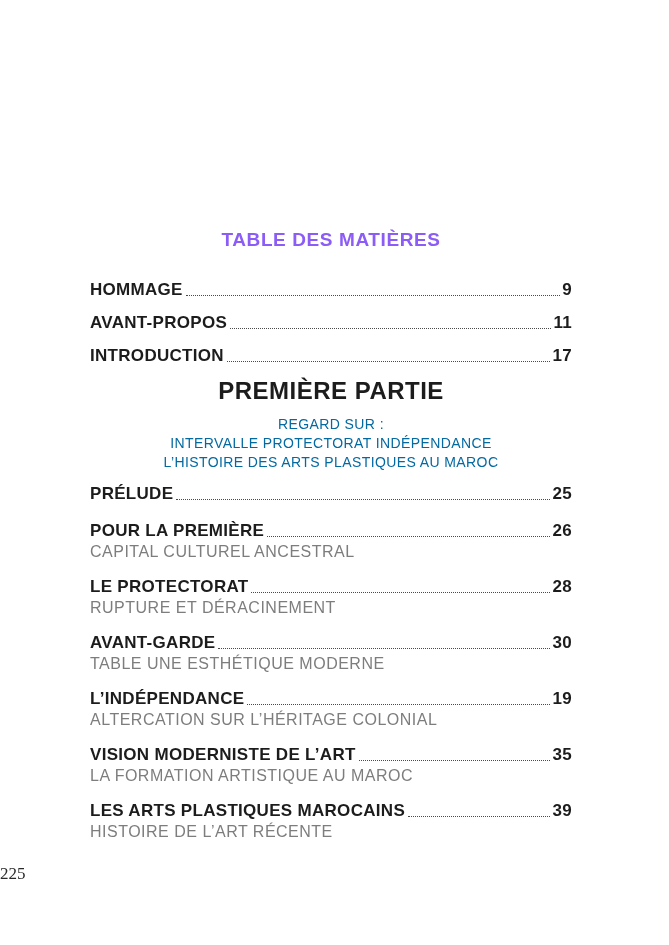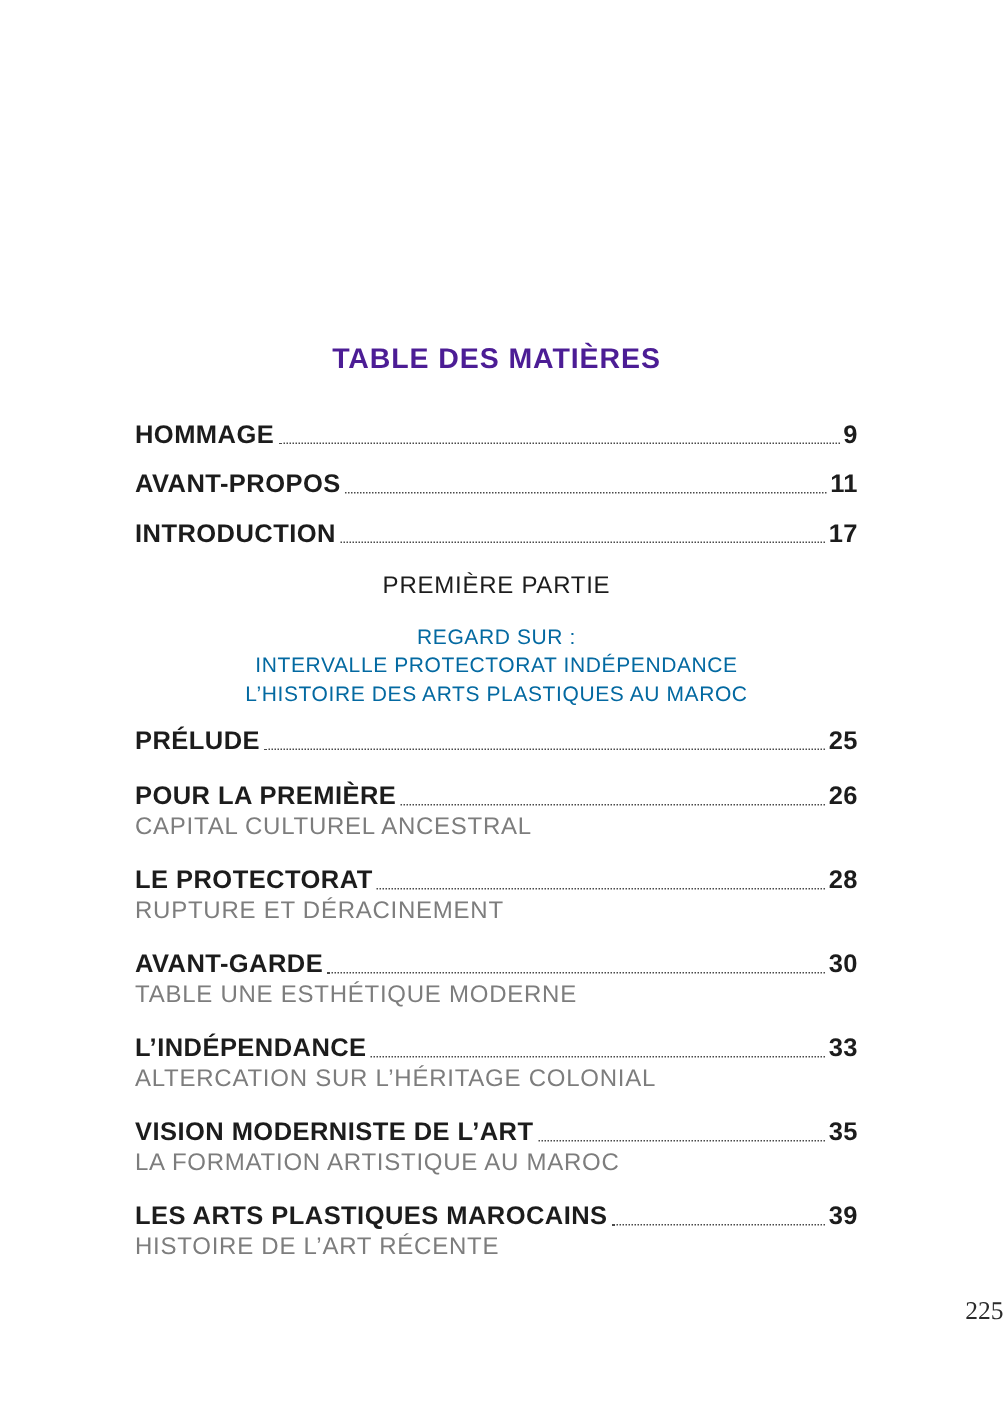--- a/index.html
+++ b/index.html
@@ -22,21 +22,21 @@
     right: 97px;
     top: 228px;
   }
   .toc-title {
     margin: 0 0 28px 0;
     text-align: center;
     font-size: 19px;
     font-weight: 700;
     letter-spacing: 0.6px;
     line-height: 24px;
-    color: #4c1d95;
+    color: #8b5cf6;
   }
   .toc-row {
     display: flex;
     align-items: flex-end;
     font-size: 17px;
     font-weight: 700;
     line-height: 20px;
     letter-spacing: 0.3px;
     color: #1c1c1c;
   }
@@ -48,22 +48,22 @@
     flex: 1;
     height: 0;
     border-bottom: 1px dotted #4a4a4a;
     margin: 0 2px 4px 3px;
     min-width: 12px;
   }
   .toc-page { white-space: nowrap; }
   .part-title {
     margin: 6px 0 12px 0;
     text-align: center;
-    font-size: 16px;
-    font-weight: 400;
+    font-size: 24px;
+    font-weight: 700;
     letter-spacing: 0.5px;
     line-height: 24px;
     color: #1c1c1c;
   }
   .part-subtitle {
     margin: 0 0 12px 0;
     text-align: center;
     font-size: 14px;
     font-weight: 400;
     letter-spacing: 0.4px;
@@ -78,21 +78,21 @@
     letter-spacing: 0.5px;
     line-height: 17px;
     color: #7d7d7d;
   }
   .chapter-subtitle:empty { display: none; }
   .folio {
     position: absolute;
     left: 0;
     right: 0;
     top: 864px;
-    text-align: right;
+    text-align: left;
     font-family: "Liberation Serif", serif;
     font-size: 17px;
     color: #2a2a2a;
   }
 </style>
 </head>
 <body>
 
 <div class="page">
   <div class="content">
@@ -160,21 +160,21 @@
           <span class="leader"></span>
           <span class="toc-page">30</span>
         </div>
         <div class="chapter-subtitle">TABLE UNE ESTHÉTIQUE MODERNE</div>
       </div>
 
       <div class="chapter">
         <div class="toc-row">
           <span class="toc-label">L’INDÉPENDANCE</span>
           <span class="leader"></span>
-          <span class="toc-page">33</span>
+          <span class="toc-page">19</span>
         </div>
         <div class="chapter-subtitle">ALTERCATION SUR L’HÉRITAGE COLONIAL</div>
       </div>
 
       <div class="chapter">
         <div class="toc-row">
           <span class="toc-label">VISION MODERNISTE DE L’ART</span>
           <span class="leader"></span>
           <span class="toc-page">35</span>
         </div>

